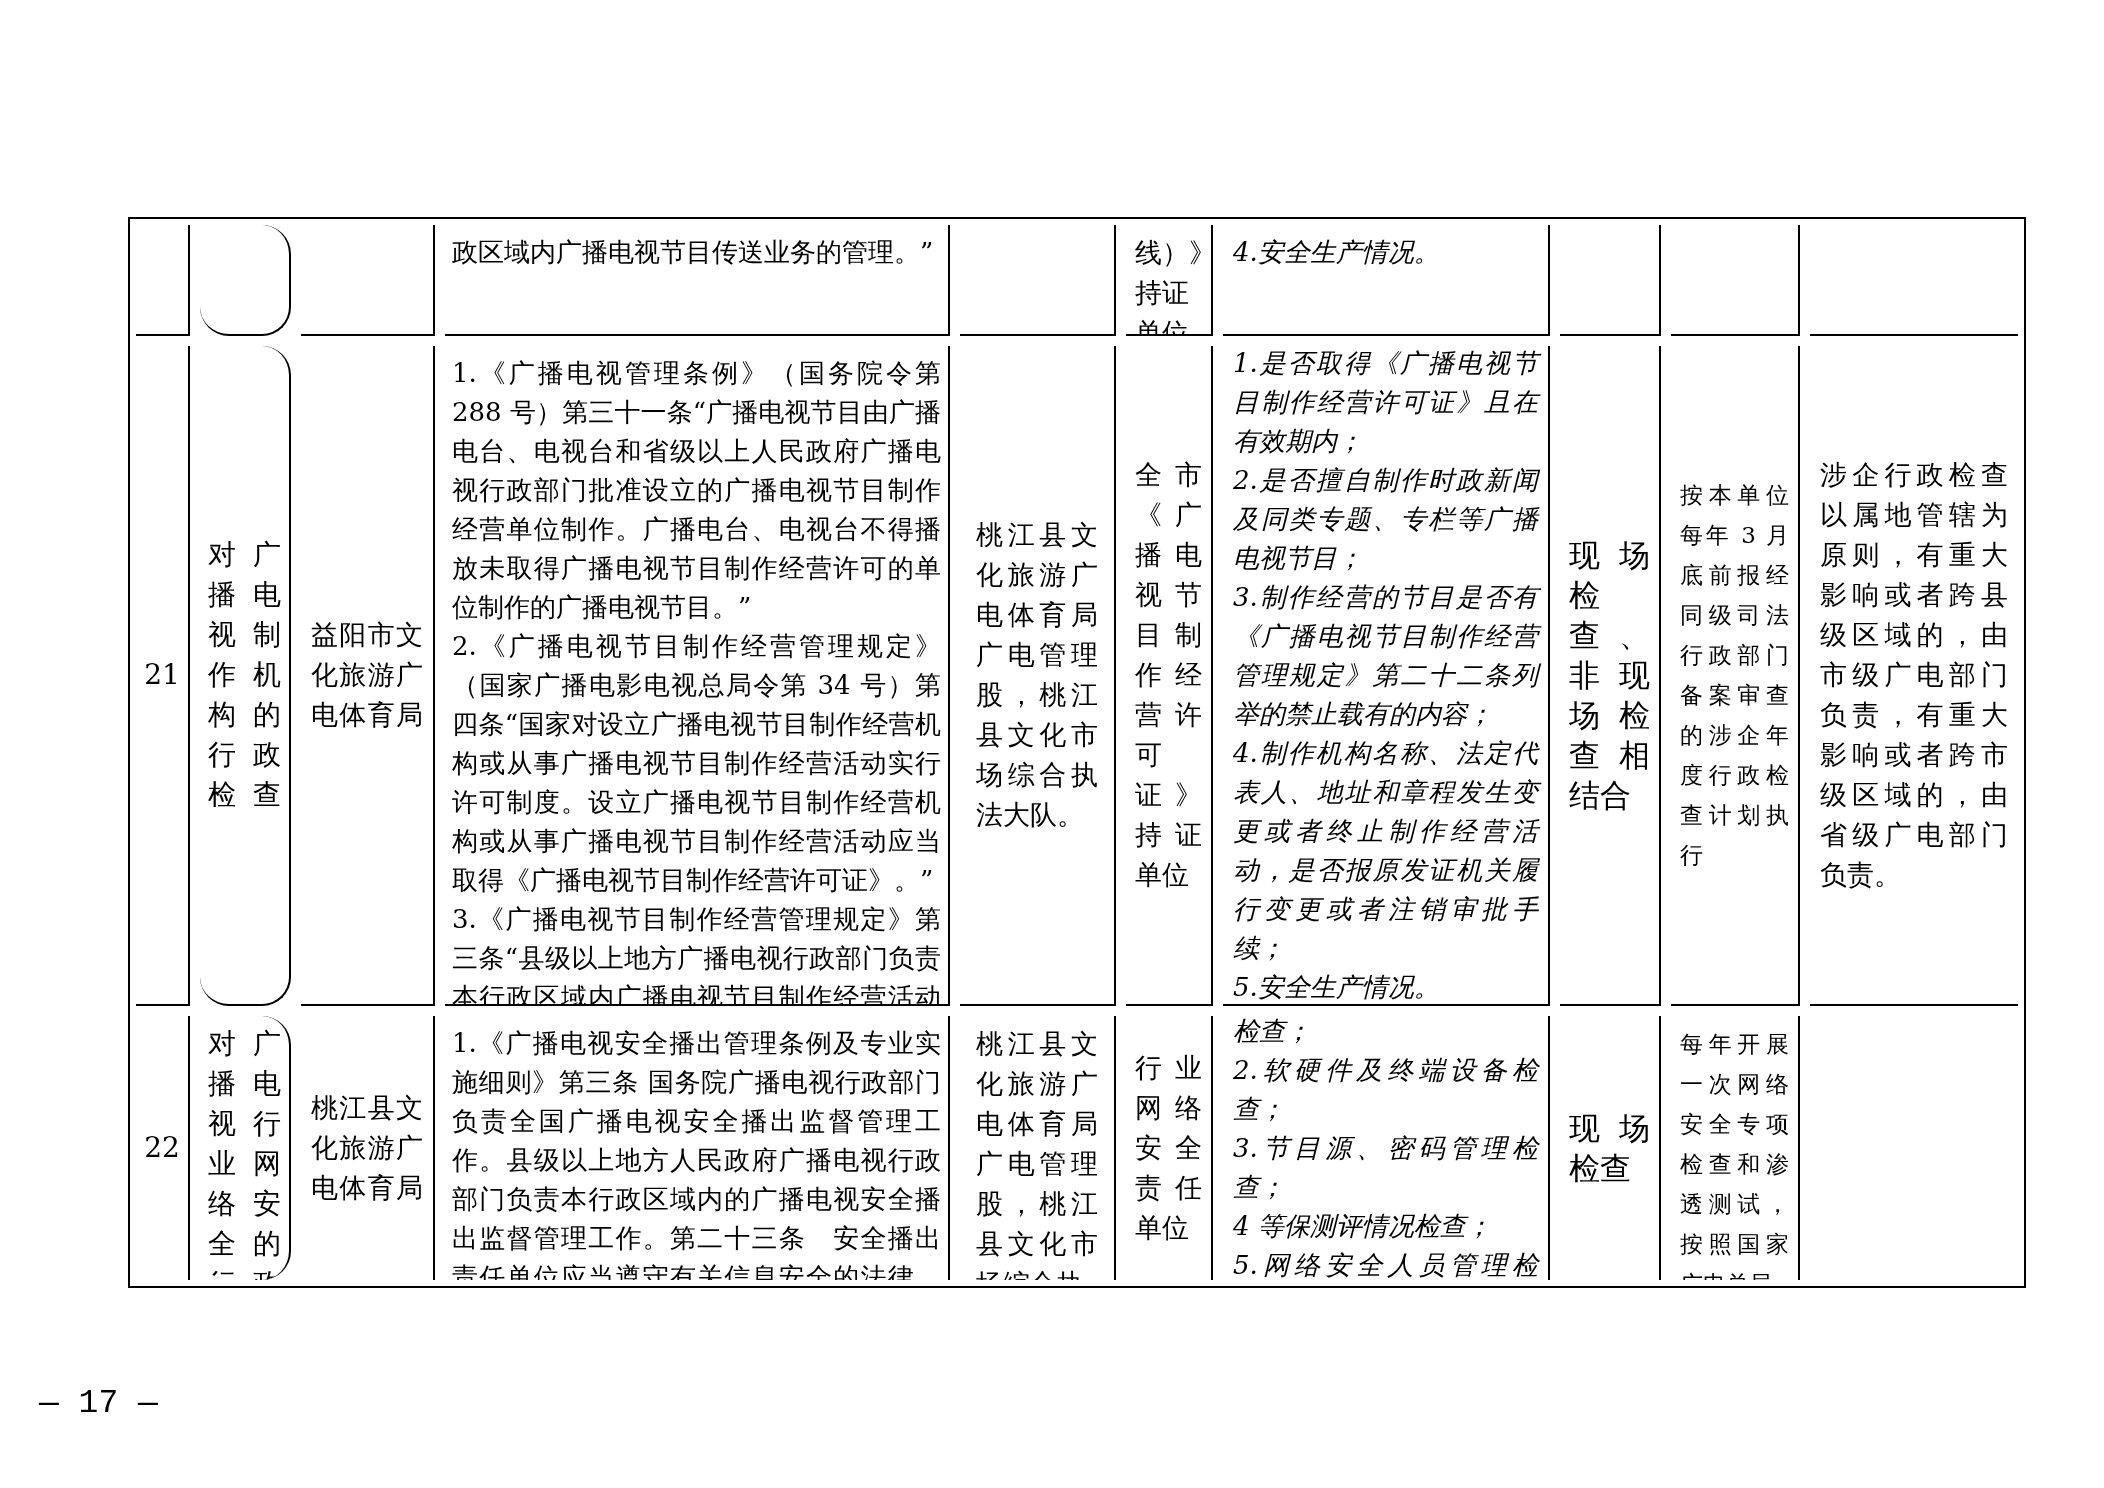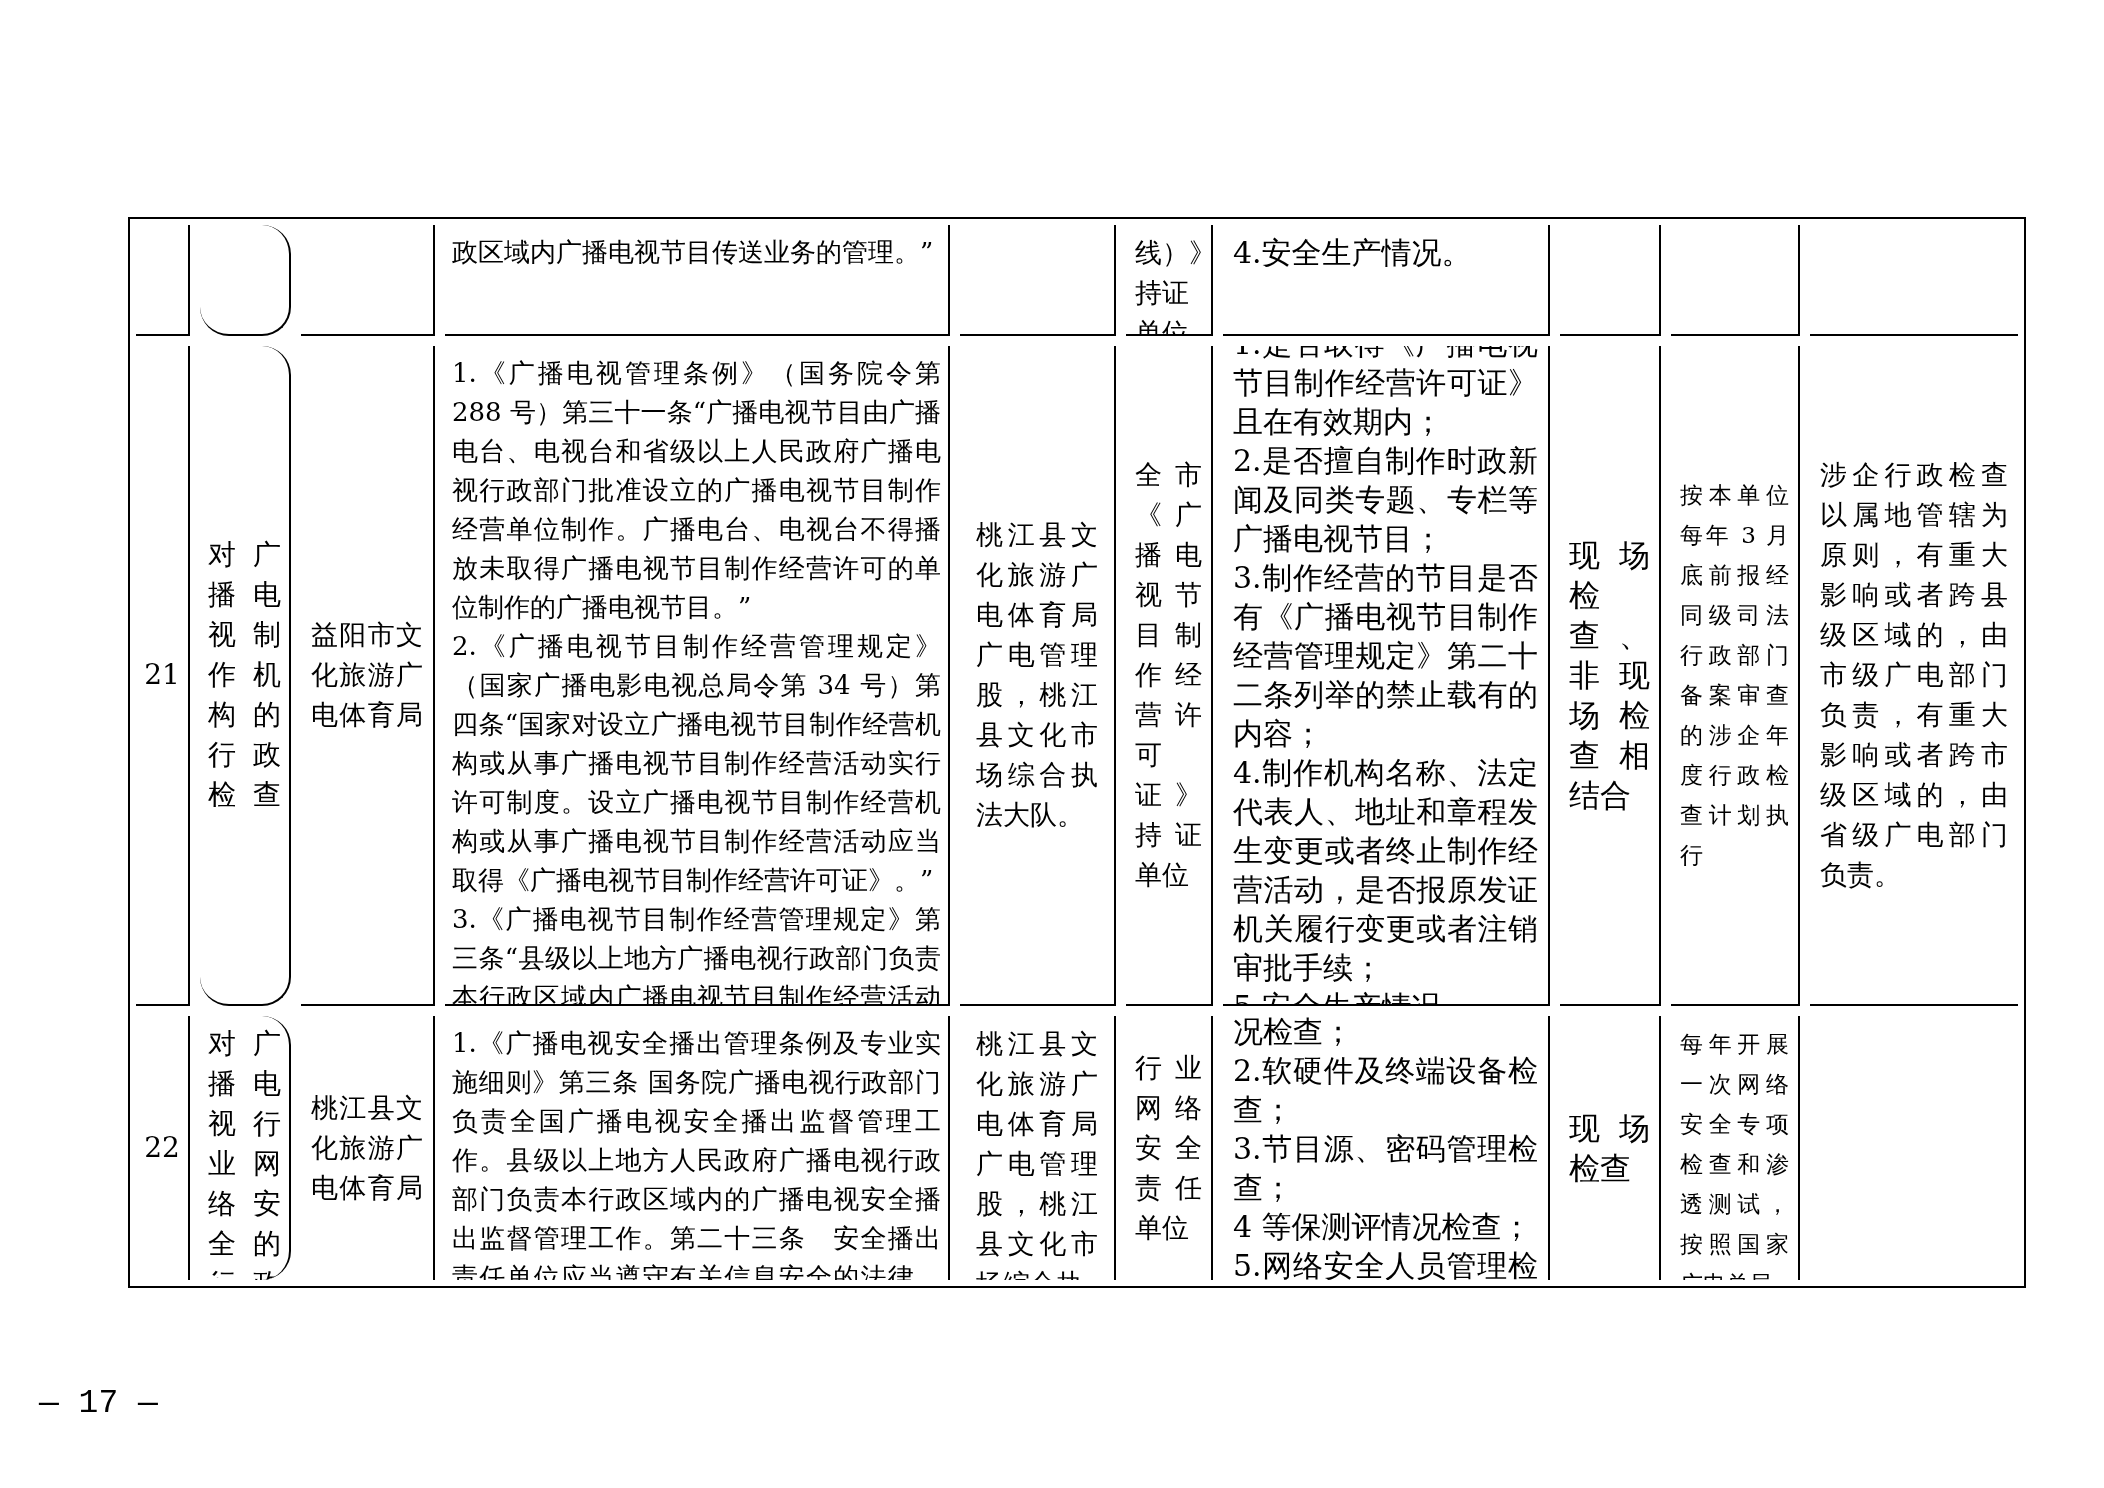--- a/index.html
+++ b/index.html
@@ -28,21 +28,21 @@
   .pre { white-space:pre-line; }
   .jst { text-align:justify; text-justify:inter-character; }
   .dist { text-align:justify; text-align-last:justify; text-justify:inter-character; }
 
   .c-seq   { font-size:28px; line-height:40px; text-align:center; }
   .c-item  { padding-left:8px;  padding-right:8px;  font-size:28px; line-height:40px;border-radius:29px; }
   .c-organ { padding-left:10px; padding-right:10px; font-size:27px; line-height:40px; }
   .c-basis { padding-left:7px;  padding-right:7px;  font-size:26px; line-height:39px; }
   .c-dept  { padding-left:16px; padding-right:16px; font-size:27px; line-height:40px; }
   .c-obj   { padding-left:9px;  padding-right:9px;  font-size:27px; line-height:40px; }
-  .c-cont  { padding-left:10px; padding-right:10px; font-size:30px; line-height:39px; }
+  .c-cont  { padding-left:10px; padding-right:10px; font-size:26px; line-height:39px;font-style:italic; }
   .c-meth  { padding-left:9px;  padding-right:9px;  font-size:31px; line-height:40px; }
   .c-freq  { padding-left:9px;  padding-right:9px;  font-size:23px; line-height:40px; }
   .c-note  { padding-left:10px; padding-right:10px; font-size:27px; line-height:40px; }
 
   .page-number {
     position:absolute; left:16px; top:1362px; width:100%;
     font-size:33px; color:#000;
     font-family:Liberation Mono, monospace;
   }
 </style>

